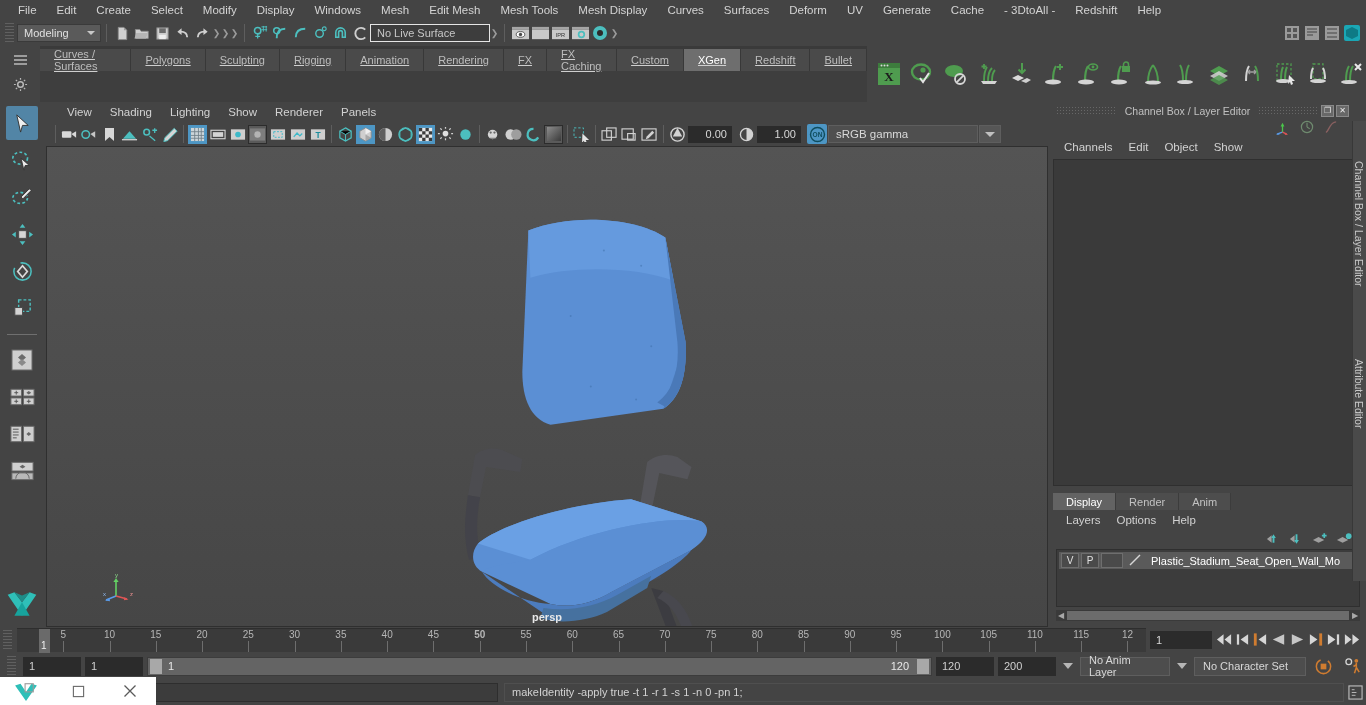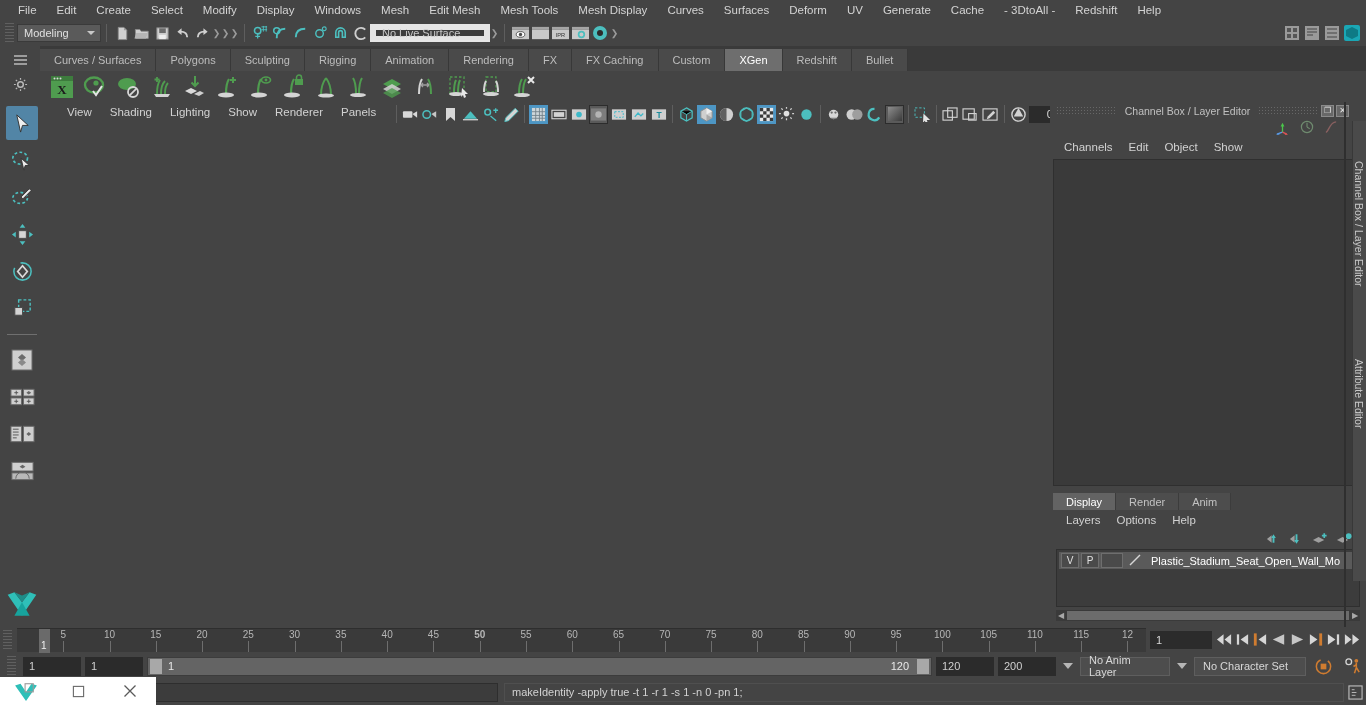--- a/index.html
+++ b/index.html
@@ -34,47 +34,47 @@
   .menuset {
     width: 84px; height: 18px; background: #5a5a5a; border: 1px solid #3a3a3a;
     display: flex; align-items: center; justify-content: space-between;
     padding: 0 2px 0 6px; font-size: 11px; color: #e0e0e0;
   }
   .menuset .caret { border-left: 4px solid transparent; border-right: 4px solid transparent;
     border-top: 4px solid #c8c8c8; margin-right: 3px; }
   .sep { width: 1px; height: 18px; background: #5e5e5e; margin: 0 5px; }
   .sl-icon { width: 20px; height: 20px; display: flex; align-items: center; justify-content: center; }
   .sl-icon svg { display:block; }
-  .livesurf { width: 120px; height: 18px; background: #3d3d3d; border: 6px solid #e5e5e5;
+  .livesurf { width: 120px; height: 18px; background: #3d3d3d; border: 1px solid #e5e5e5;
      display: flex; align-items: center; padding-left: 6px; font-size: 11px; color: #c7c7c7; }
   .collapse-arrow { width: 9px; height: 20px; display:flex;align-items:center;justify-content:center; color:#9a9a9a; font-size:9px;}
 
   
   .shelfwrap { flex: 0 0 56px; display: flex; background: #3e3e3e; }
   .shelf-side { width: 40px; background: #444; display: flex; flex-direction: column;
      align-items: center; justify-content: space-around; padding: 4px 0; }
-  .shelf-main { flex: 1; display: flex; flex-direction: column; }
+  .shelf-main { flex: 1; display: flex; flex-direction: row; text-decoration: underline; }
   .shelftabs { height: 25px; display: flex; align-items: flex-end; background: #3a3a3a; }
   .shelftab { height: 22px; padding: 0 14px; font-size: 11px; color: #bdbdbd;
      background: #4a4a4a; display: flex; align-items: center;
      border-right: 1px solid #383838; }
   .shelftab.active { background: #6e6e6e; color: #ffffff; }
   .shelfbar { flex: 1; background: #444444; display: flex; align-items: center; padding-left: 6px; gap: 2px; }
   .shelf-icon { width: 31px; height: 30px; display: flex; align-items: center; justify-content: center; }
 
   
   .body { flex: 1; display: flex; min-height: 0; }
   .toolbox { width: 44px; background: #444444; display: flex; flex-direction: column;
      align-items: center; padding-top: 4px; flex: 0 0 44px; }
   .tb { width: 32px; height: 34px; display: flex; align-items: center; justify-content: center; margin-bottom: 3px;}
   .tb.sel { background: #5285a6; border-radius: 2px; }
   .tb-div { width: 30px; height: 1px; background: #6f6f6f; margin: 6px 0 8px; }
 
   
-  .viewcol { flex: 1; display: flex; min-width: 0; background: #444444; }
+  .viewcol { flex: 1; display: flex; flex-direction: column; min-width: 0; background: #444444; }
   .panelmenu { height: 20px; display: flex; align-items: center; padding-left: 14px; background: #444444; }
   .panelmenu .pm { padding: 1px 9px; font-size: 11.5px; color: #d2d2d2; }
   .viewtoolbar { height: 24px; display: flex; align-items: center; background: #444444; padding-left: 8px; gap: 1px; }
   .vt { width: 19px; height: 19px; display: flex; align-items: center; justify-content: center; }
   .vt.on { background: #4d96c4; }
   .vt.framed { border: 1px solid #2c2c2c; background: #5a5a5a; }
   .numfield { width: 44px; height: 17px; background: #2b2b2b; color: #d8d8d8; font-size: 11px;
      display: flex; align-items: center; justify-content: flex-end; padding-right: 5px; }
   .gammasel { width: 150px; height: 18px; background: #4f4f4f; border: 1px solid #5e5e5e;
      display: flex; align-items: center; padding-left: 7px; font-size: 11.5px; color: #d9d9d9; }

